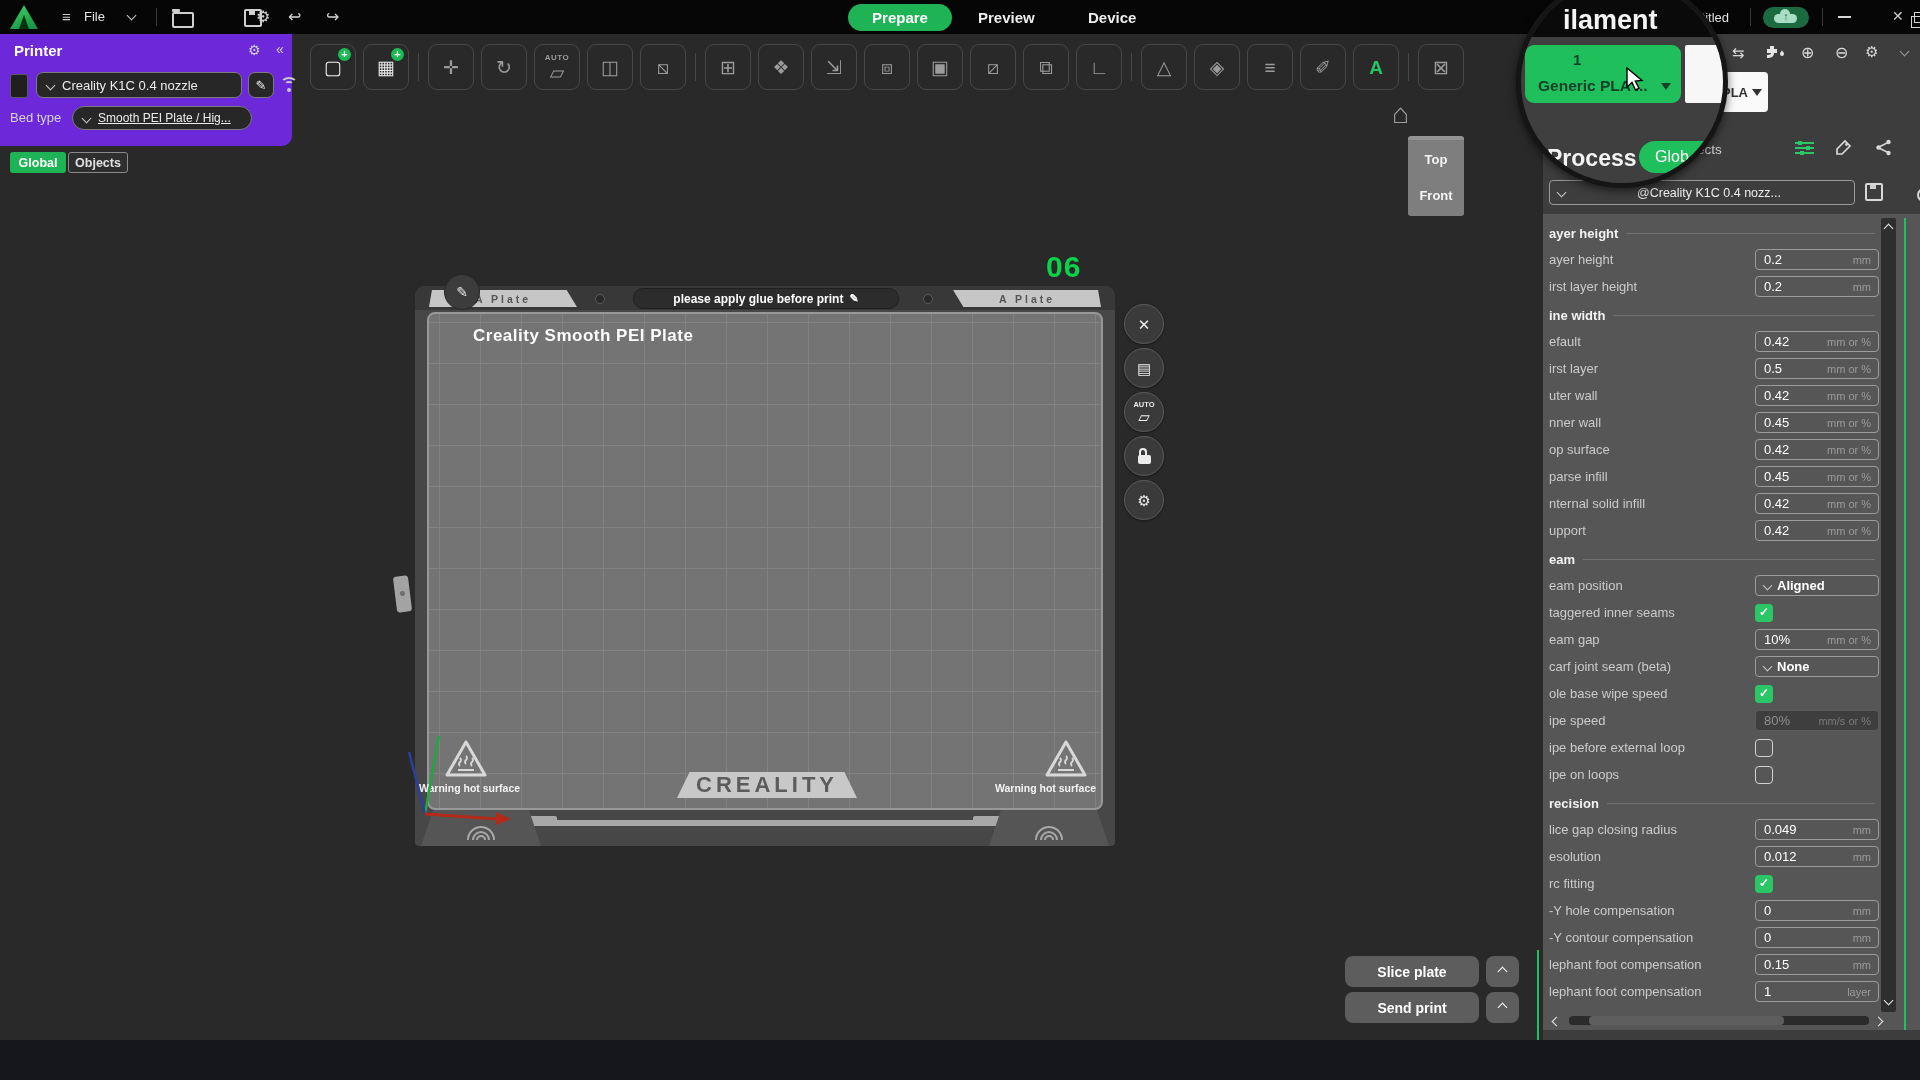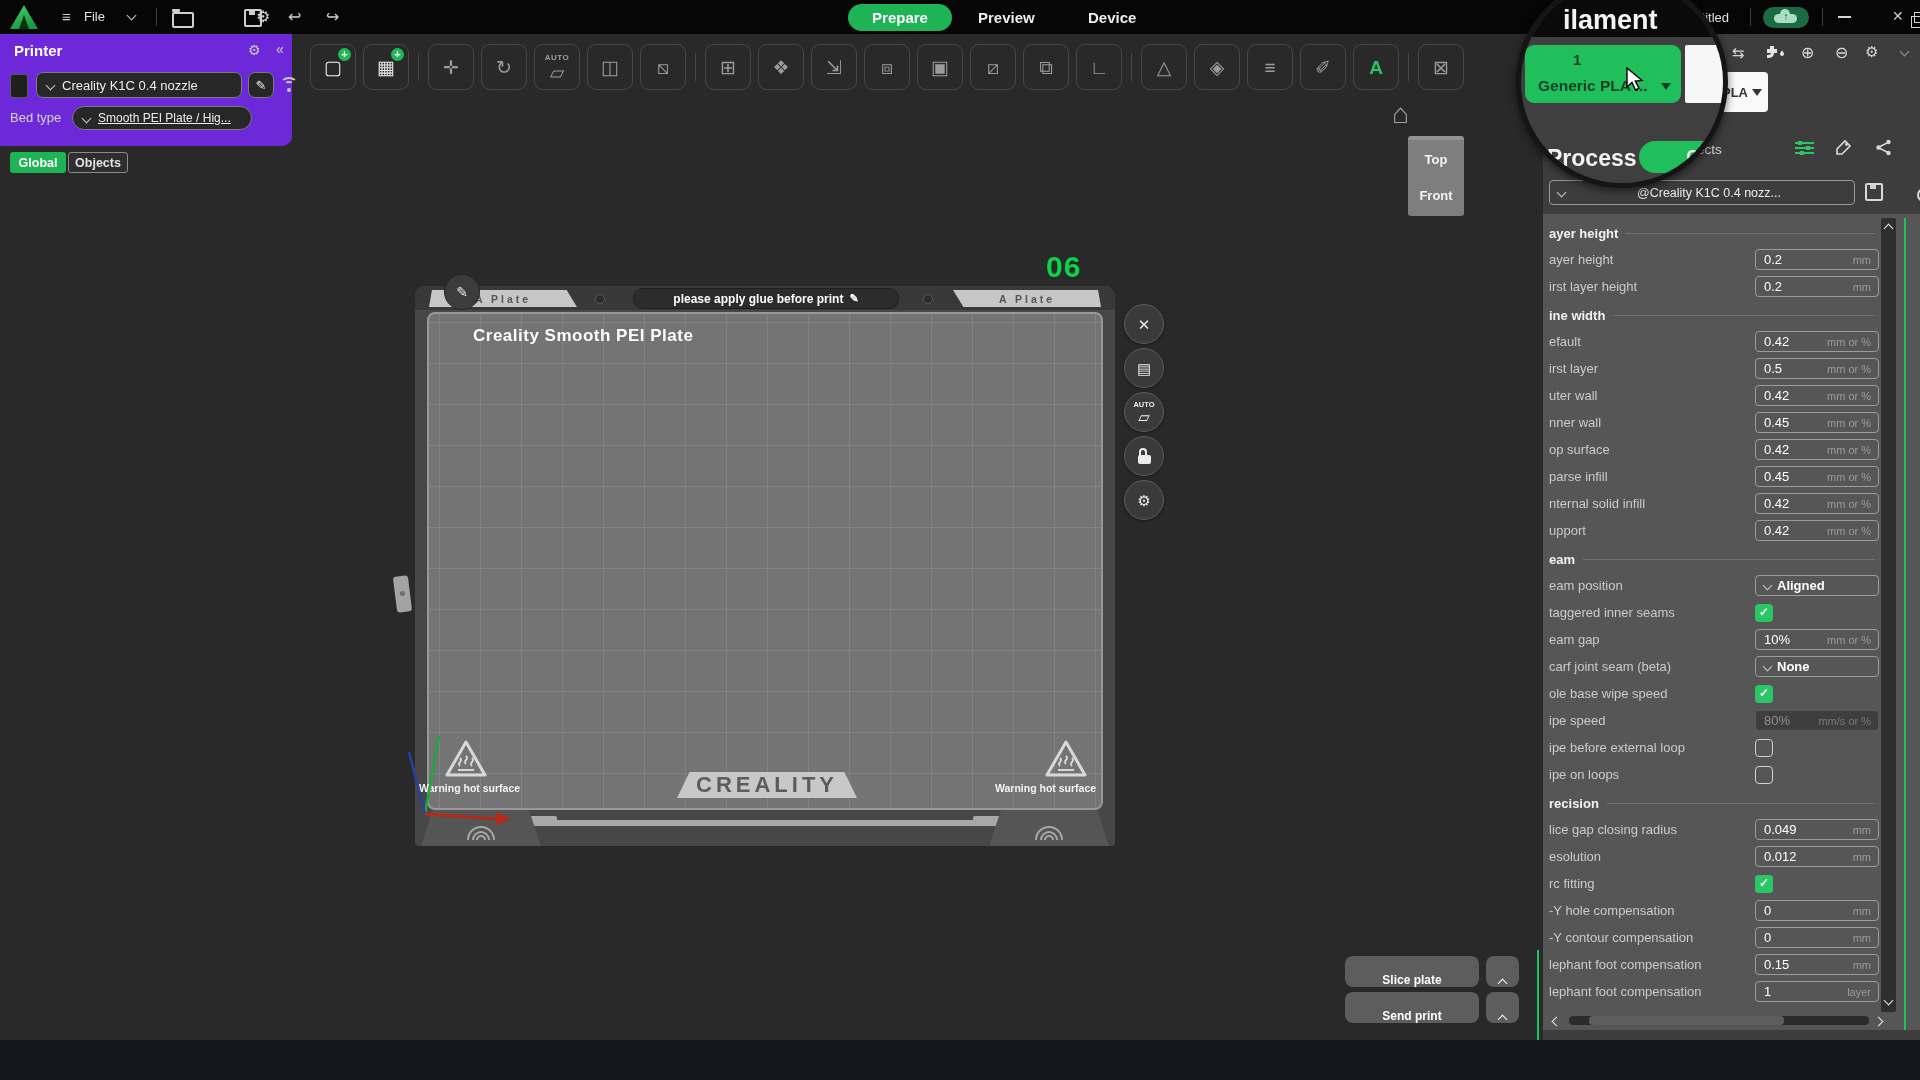--- a/index.html
+++ b/index.html
@@ -85,22 +85,22 @@
   .fb-glyph{font-size:15px;line-height:15px;}
   .fb-label{font-size:7.5px;font-weight:bold;}
   .lockb{display:inline-block;width:13px;height:9px;background:#ececec;border-radius:2px;position:relative;margin-top:7px;}
   .lockb::before{content:'';position:absolute;left:1.5px;top:-7px;width:8px;height:8px;border:2px solid #ececec;
     border-bottom:none;border-radius:5px 5px 0 0;box-sizing:border-box;}
   .homeg{position:absolute;left:1392px;top:98px;color:#9f9f9f;font-size:28px;z-index:4;}
   .vcube{position:absolute;left:1408px;top:136px;width:56px;height:76px;background:#7e7e7e;border-top:4px solid #939393;
     border-radius:3px;z-index:4;}
   .vcube span{position:absolute;width:100%;text-align:center;color:#f4f4f4;font-weight:bold;font-size:13px;}
   
-  .actbtn{position:absolute;height:31px;border-radius:8px;background:#5d5d5d;color:#fff;font-weight:bold;font-size:12px;
-    display:flex;align-items:flex-end;justify-content:center;z-index:6;}
+  .actbtn{position:absolute;height:31px;border-radius:8px;background:#5d5d5d;color:#fff;font-weight:bold;font-size:14px;
+    display:flex;align-items:center;justify-content:center;z-index:6;}
   .greenline{position:absolute;background:#1fc15c;z-index:7;}
   
   .rpanel{position:absolute;left:1543px;top:34px;width:377px;height:1006px;background:#3d3d3d;z-index:10;}
   .rp-title{position:absolute;color:#f5f5f5;font-weight:bold;font-size:16px;}
   .rp-ic{position:absolute;color:#d8d8d8;font-size:15px;}
   .swatch{position:absolute;left:45px;top:38px;width:44px;height:40px;background:#1fc05c;border-radius:4px;color:#0e3f22;
     font-size:12px;font-weight:bold;text-align:center;line-height:40px;}
   .fil-select{position:absolute;left:93px;top:38px;width:132px;height:40px;background:#fafafa;border-radius:4px;}
   .fil-select .nm{position:absolute;right:20px;top:13px;color:#333;font-size:13px;font-weight:bold;white-space:nowrap;}
   .fil-select .td{position:absolute;right:6px;top:17px;border-top-color:#333;}
@@ -135,21 +135,21 @@
   .maglens{position:absolute;left:1516px;top:-24px;width:212px;height:212px;border-radius:50%;border:5px solid #151515;
     background:#3f3f3f;overflow:hidden;z-index:60;box-shadow:0 3px 8px rgba(0,0,0,.55);box-sizing:border-box;}
   .maglens .mdark{position:absolute;left:0;top:0;width:212px;height:56px;background:#0a0a0a;}
   .maglens .mfil{position:absolute;left:42px;top:24px;color:#f4f4f4;font-weight:bold;font-size:27px;}
   .maglens .mbtn{position:absolute;left:4px;top:64px;width:156px;height:58px;border-radius:9px;background:#1fc05c;}
   .maglens .mslot{position:absolute;left:48px;top:6px;color:#14402a;font-size:15px;font-weight:bold;}
   .maglens .mname{position:absolute;left:13px;top:32px;color:#14402a;font-size:15.5px;font-weight:bold;white-space:nowrap;}
   .maglens .mwhite{position:absolute;left:164px;top:64px;width:46px;height:58px;background:#f7f7f7;border-radius:2px;}
   .maglens .mproc{position:absolute;left:26px;top:164px;color:#f4f4f4;font-weight:bold;font-size:23px;}
   .maglens .mpill{position:absolute;left:118px;top:160px;width:84px;height:32px;border-radius:16px;background:#1fc05c;
-    color:#fff;font-weight:bold;font-size:16px;line-height:32px;padding-left:16px;box-sizing:border-box;text-align:right;}
+    color:#fff;font-weight:normal;font-size:16px;line-height:32px;padding-left:16px;box-sizing:border-box;}
   
   .taskbar{position:absolute;left:0;top:1040px;width:1920px;height:40px;background:#15171d;z-index:40;}
 </style>
 </head>
 <body>
 
 <div class="stage">
 
   <div class="titlebar">
     <div class="logo-tri"></div>

